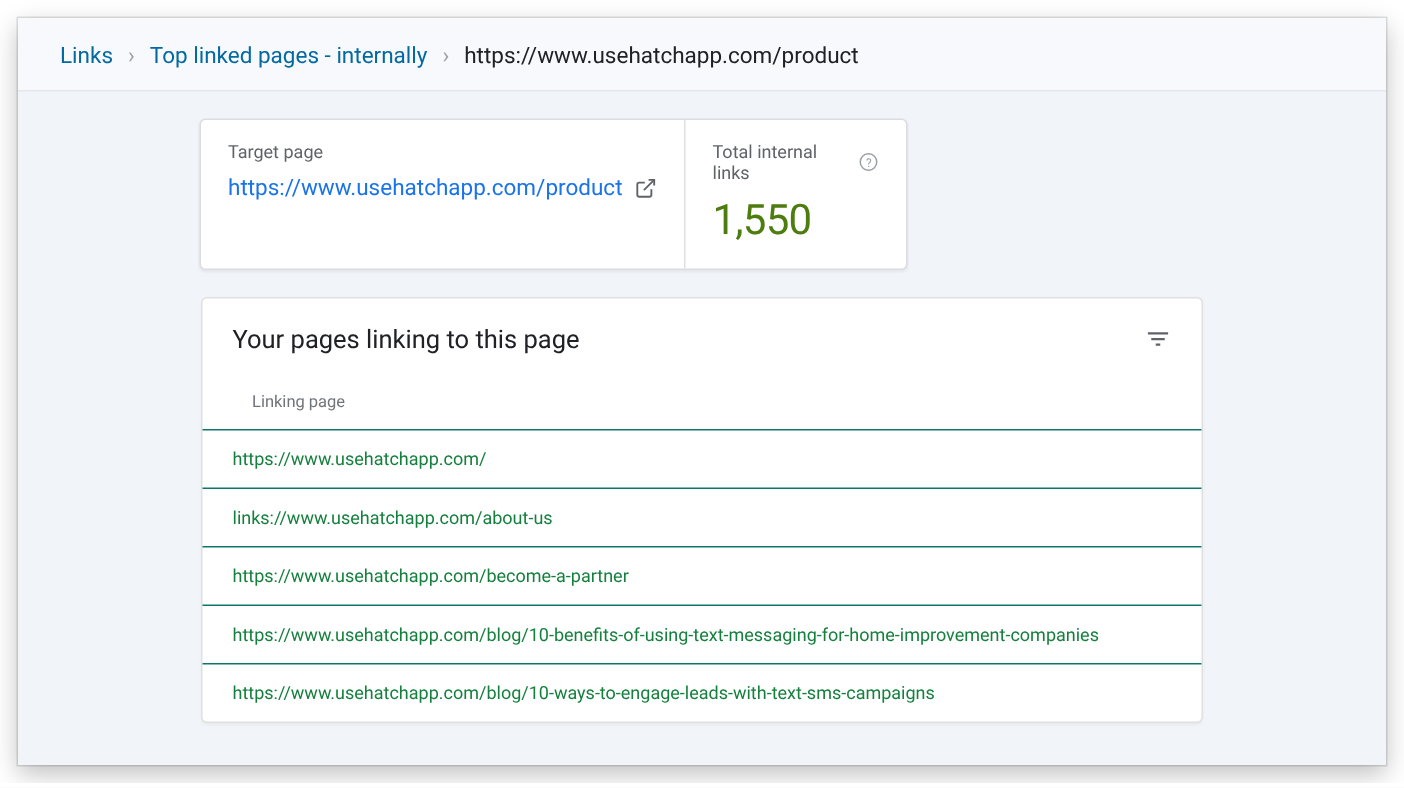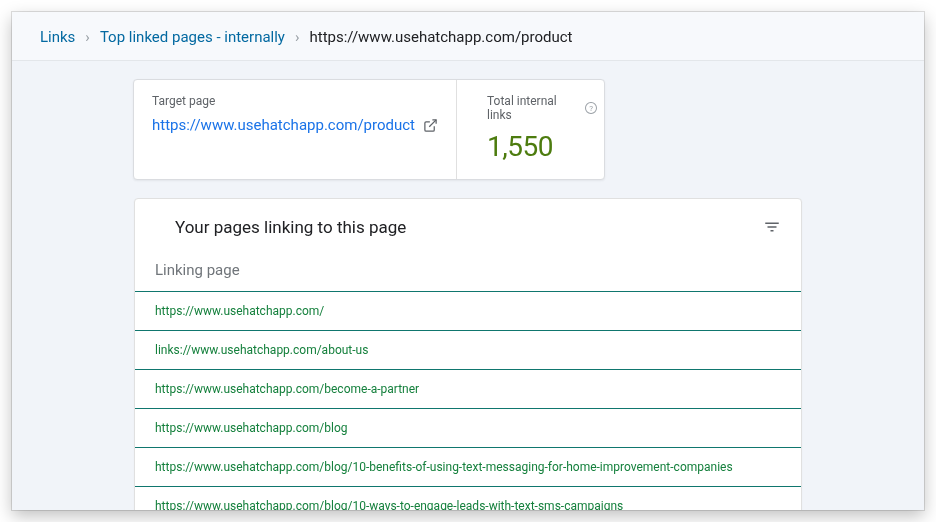--- a/index.html
+++ b/index.html
@@ -37,21 +37,20 @@
     }
     .summary-card {
       display: flex;
       background: #fff;
       border: 1px solid #dadce0;
       border-radius: 4px;
       box-shadow: 0 1px 2px rgba(60,64,67,.08);
       margin-bottom: 18px;
       width: 472px;
       margin-left: -198px;
-      gap: 12px;
     }
     .summary-left {
       padding: 14px 18px 16px 18px;
       border-right: 1px solid #e0e0e0;
       flex: 1;
     }
     .summary-right {
       padding: 14px 22px 16px 18px;
       min-width: 150px;
     }
@@ -94,37 +93,37 @@
     .list-card {
       background: #fff;
       border: 1px solid #e0e0e0;
       border-radius: 4px;
       width: 668px;
       box-shadow: 0 1px 2px rgba(60,64,67,.06);
     }
     .list-header {
       display: flex;
       justify-content: space-between;
-      align-items: center;
+      align-items: flex-start;
       padding: 18px 20px 10px 20px;
-      margin-left: 20px;
     }
     .list-title {
       font-size: 17px;
       color: #202124;
       font-weight: 400;
     }
     .filter-icon {
       width: 18px; height: 18px;
       cursor: pointer;
     }
     .col-header {
-      font-size: 15px;
+      font-size: 11px;
       color: #70757a;
       padding: 14px 20px 12px 20px;
+      margin-left: 13px;
     }
     .row {
       padding: 12px 20px;
       border-top: 1px solid #0f766e;
       font-size: 12px;
       color: #15803d;
       cursor: pointer;
     }
   </style>
 </head>
@@ -167,19 +166,18 @@
       <div class="list-header">
         <div class="list-title">Your pages linking to this page</div>
         <svg class="filter-icon" viewBox="0 0 24 24" fill="#5f6368">
           <path d="M10 18h4v-2h-4v2zM3 6v2h18V6H3zm3 7h12v-2H6v2z"></path>
         </svg>
       </div>
       <div class="col-header">Linking page</div>
       <div class="row">https://www.usehatchapp.com/</div>
       <div class="row">links://www.usehatchapp.com/about-us</div>
       <div class="row">https://www.usehatchapp.com/become-a-partner</div>
-      <div class="row">https://www.usehatchapp.com/blog</div>
       <div class="row">https://www.usehatchapp.com/blog/10-benefits-of-using-text-messaging-for-home-improvement-companies</div>
       <div class="row">https://www.usehatchapp.com/blog/10-ways-to-engage-leads-with-text-sms-campaigns</div>
     </div>
 
   </div>
 </div>
 
 </body></html>

